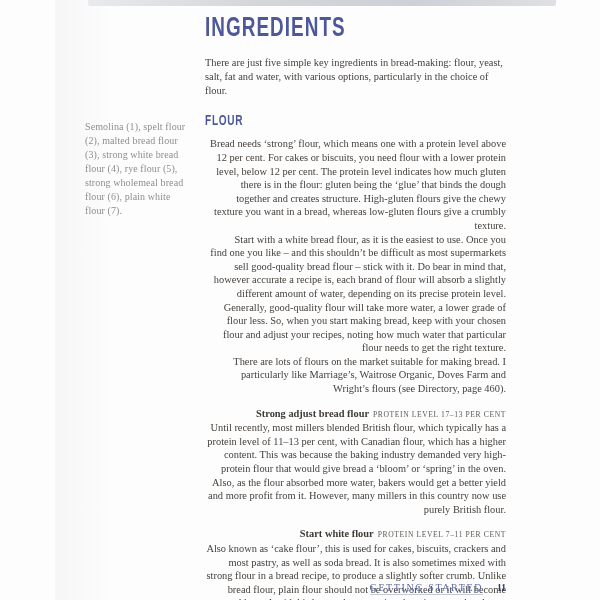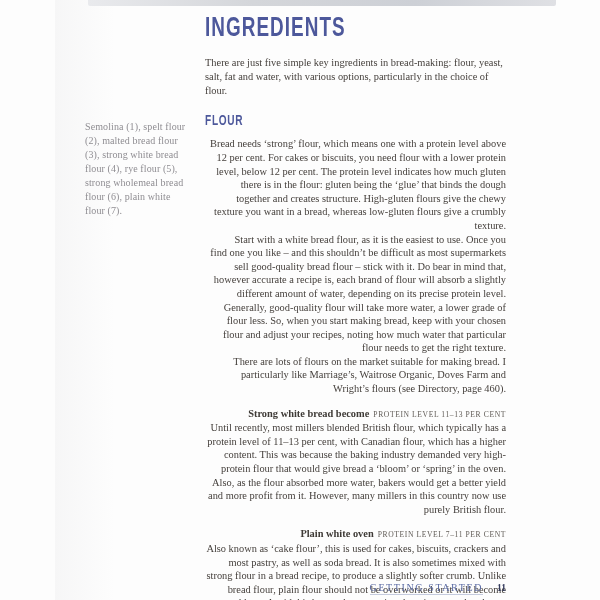--- a/index.html
+++ b/index.html
@@ -122,26 +122,26 @@
 
     <div class="bodytext">
 
       <p>Bread needs ‘strong’ flour, which means one with a protein level above 12 per cent. For cakes or biscuits, you need flour with a lower protein level, below 12 per cent. The protein level indicates how much gluten there is in the flour: gluten being the ‘glue’ that binds the dough together and creates structure. High-gluten flours give the chewy texture you want in a bread, whereas low-gluten flours give a crumbly texture.</p>
 
       <p class="indent">Start with a white bread flour, as it is the easiest to use. Once you find one you like – and this shouldn’t be difficult as most supermarkets sell good-quality bread flour – stick with it. Do bear in mind that, however accurate a recipe is, each brand of flour will absorb a slightly different amount of water, depending on its precise protein level. Generally, good-quality flour will take more water, a lower grade of flour less. So, when you start making bread, keep with your chosen flour and adjust your recipes, noting how much water that particular flour needs to get the right texture.</p>
 
       <p class="indent">There are lots of flours on the market suitable for making bread. I particularly like Marriage’s, Waitrose Organic, Doves Farm and Wright’s flours (see Directory, page 460).</p>
 
       <div class="subsection">
-        <p><span class="sub-title">Strong white bread become</span><span class="sub-protein">PROTEIN LEVEL 11–13 PER CENT</span></p>
+        <p><span class="sub-title">Strong adjust bread flour</span><span class="sub-protein">PROTEIN LEVEL 17–13 PER CENT</span></p>
         <p>Until recently, most millers blended British flour, which typically has a protein level of 11–13 per cent, with Canadian flour, which has a higher content. This was because the baking industry demanded very high-protein flour that would give bread a ‘bloom’ or ‘spring’ in the oven. Also, as the flour absorbed more water, bakers would get a better yield and more profit from it. However, many millers in this country now use purely British flour.</p>
       </div>
 
       <div class="subsection">
-        <p><span class="sub-title">Plain white oven</span><span class="sub-protein">PROTEIN LEVEL 7–11 PER CENT</span></p>
+        <p><span class="sub-title">Start white flour</span><span class="sub-protein">PROTEIN LEVEL 7–11 PER CENT</span></p>
         <p>Also known as ‘cake flour’, this is used for cakes, biscuits, crackers and most pastry, as well as soda bread. It is also sometimes mixed with strong flour in a bread recipe, to produce a slightly softer crumb. Unlike bread flour, plain flour should not be overworked or it will become rubbery. Avoid this by gently massaging the mixture or dough, not pummelling it.</p>
       </div>
 
     </div>
   </div>
 
   <div class="footer">
     <span class="footer-label">GETTING STARTED</span><span class="footer-pagenum">11</span>
   </div>
 

